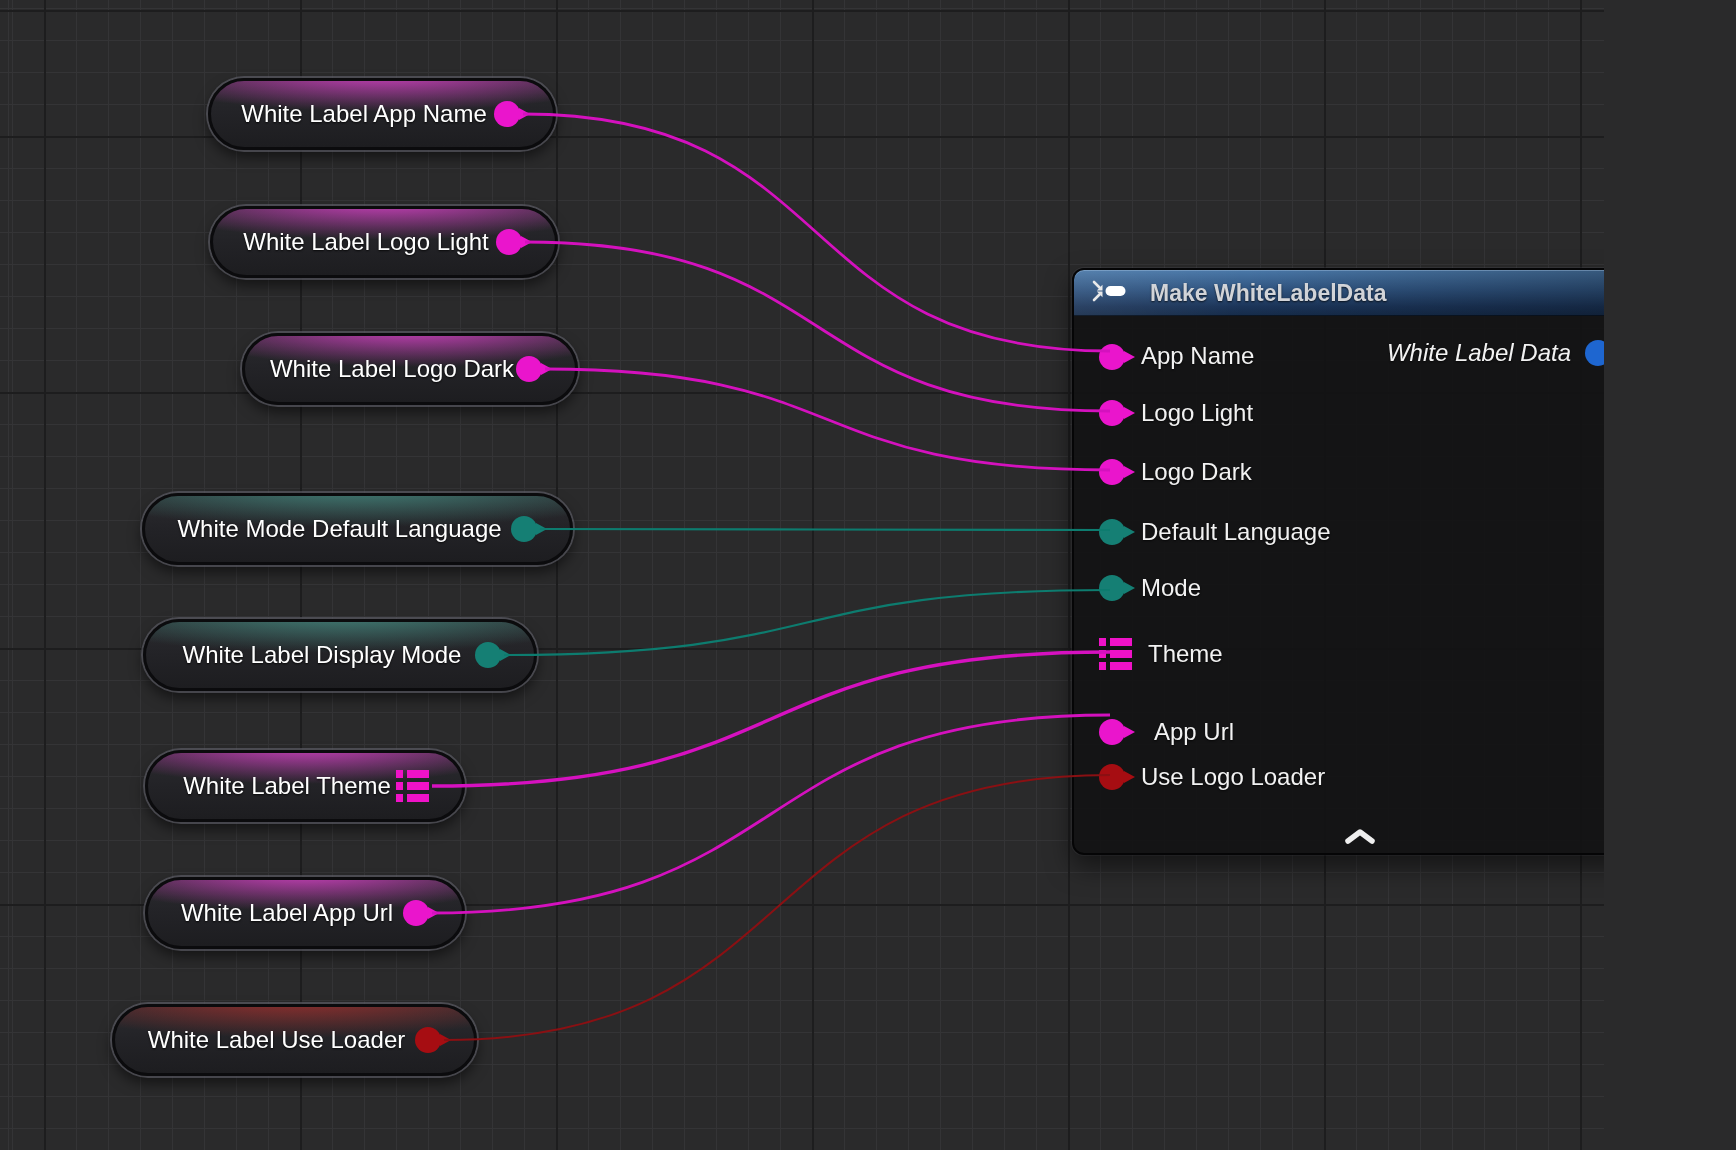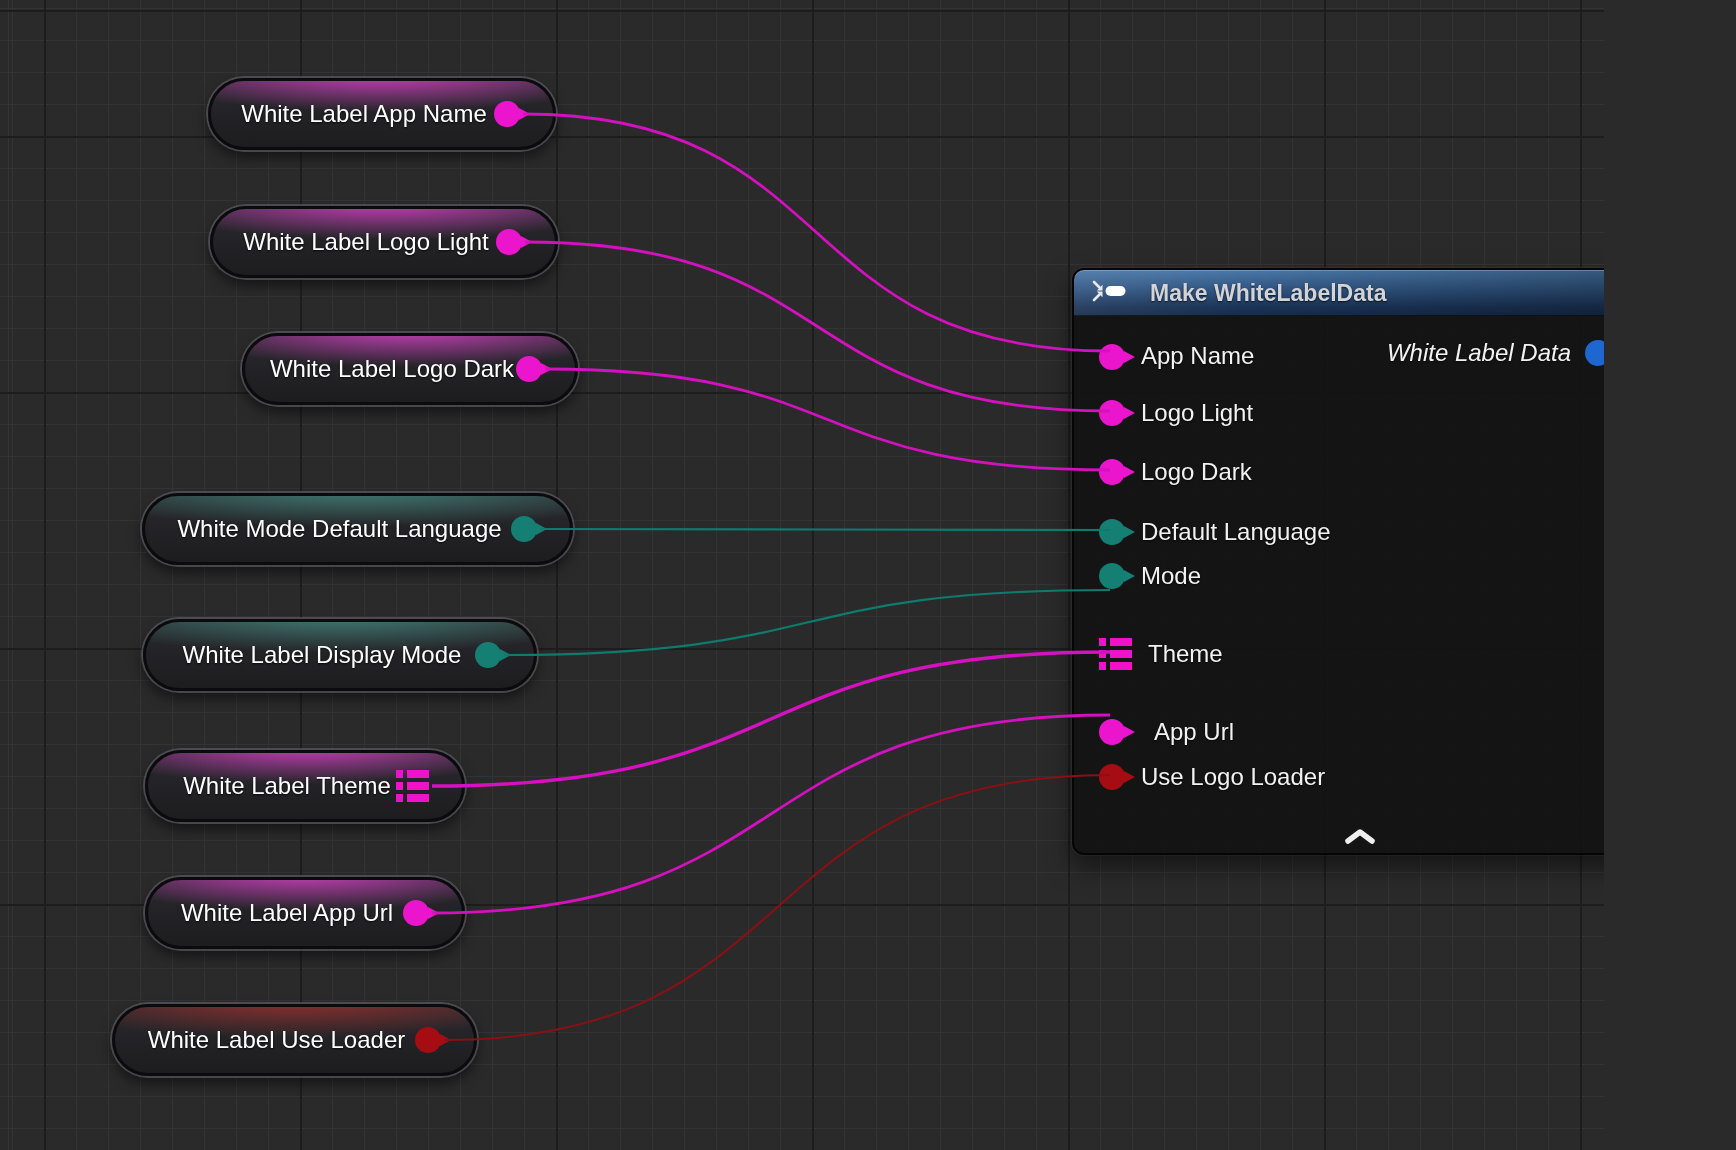--- a/index.html
+++ b/index.html
@@ -153,21 +153,21 @@
           <span class="plabel">Logo Light</span>
         </div>
         <div class="pinrow" style="top: 185px;">
           <span class="pin" style="--pc: #ea15cc;"></span>
           <span class="plabel">Logo Dark</span>
         </div>
         <div class="pinrow" style="top: 245px;">
           <span class="pin" style="--pc: #157f74;"></span>
           <span class="plabel">Default Language</span>
         </div>
-        <div class="pinrow" style="top: 289px; justify-content: center;">
+        <div class="pinrow" style="top: 301px; justify-content: center;">
           <span class="pin" style="--pc: #157f74;"></span>
           <span class="plabel">Mode</span>
         </div>
         <div class="pinrow" style="top: 367px;">
           <span class="mappin" style="--pc: #f012c8;">
             <span class="mrow">
               <span class="sq"></span>
               <span class="bar"></span>
             </span>
             <span class="mrow">

